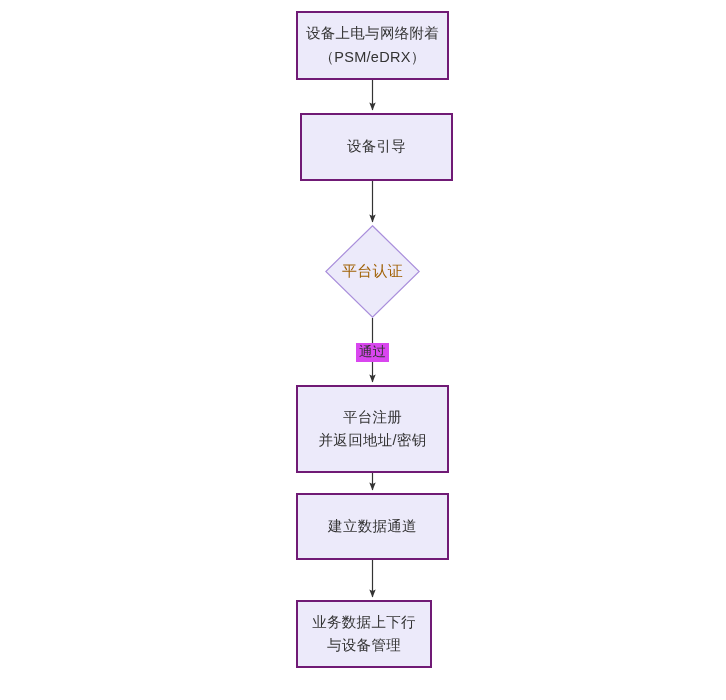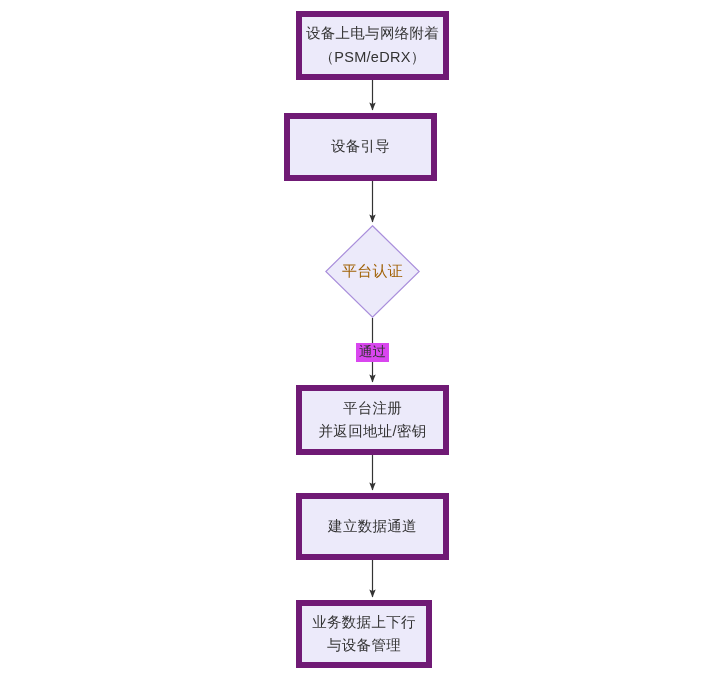--- a/index.html
+++ b/index.html
@@ -18,21 +18,21 @@
     position: absolute;
     left: 0;
     top: 0;
     width: 726px;
     height: 700px;
   }
   .node {
     position: absolute;
     box-sizing: border-box;
     background: #ECEAFA;
-    border: 6px solid #701a75;
+    border: 2px solid #701a75;
     display: flex;
     flex-direction: column;
     align-items: center;
     justify-content: center;
     color: #333333;
     font-size: 14.5px;
     line-height: 1.62;
     letter-spacing: 0.3px;
     white-space: nowrap;
   }
@@ -90,34 +90,34 @@
   <line x1="372.5" y1="455" x2="372.5" y2="490" stroke="#333333" stroke-width="1.2" marker-end="url(#arrowhead)"></line>
 
   <line x1="372.5" y1="560" x2="372.5" y2="597" stroke="#333333" stroke-width="1.2" marker-end="url(#arrowhead)"></line>
 </svg>
 
 <div class="node" style="left:296px; top:11px; width:153px; height:69px;">
   <span class="line">设备上电与网络附着</span>
   <span class="line">（PSM/eDRX）</span>
 </div>
 
-<div class="node" style="left:284px; top:113px; width:153px; height:68px;">
+<div class="node" style="left:300px; top:113px; width:153px; height:68px;">
   <span class="line">设备引导</span>
 </div>
 
 <div class="diamond-wrap" style="left:325px; top:225px; width:95px; height:93px;">
   <svg class="diamond-shape" viewBox="0 0 95 93" preserveAspectRatio="none" xmlns="http://www.w3.org/2000/svg">
     <polygon points="47.5,0.8 94.2,46.5 47.5,92.2 0.8,46.5" fill="#ECEAFA" stroke="#A98EDB" stroke-width="1.2"></polygon>
   </svg>
   <span class="diamond-label">平台认证</span>
 </div>
 
 <div class="edge-label" style="left:356px; top:343px;">通过</div>
 
-<div class="node" style="left:296px; top:385px; width:153px; height:70px;">
+<div class="node" style="left:296px; top:385px; width:153px; height:88px;">
   <span class="line">平台注册</span>
   <span class="line">并返回地址/密钥</span>
 </div>
 
 <div class="node" style="left:296px; top:493px; width:153px; height:67px;">
   <span class="line">建立数据通道</span>
 </div>
 
 <div class="node" style="left:296px; top:600px; width:136px; height:68px;">
   <span class="line">业务数据上下行</span>

